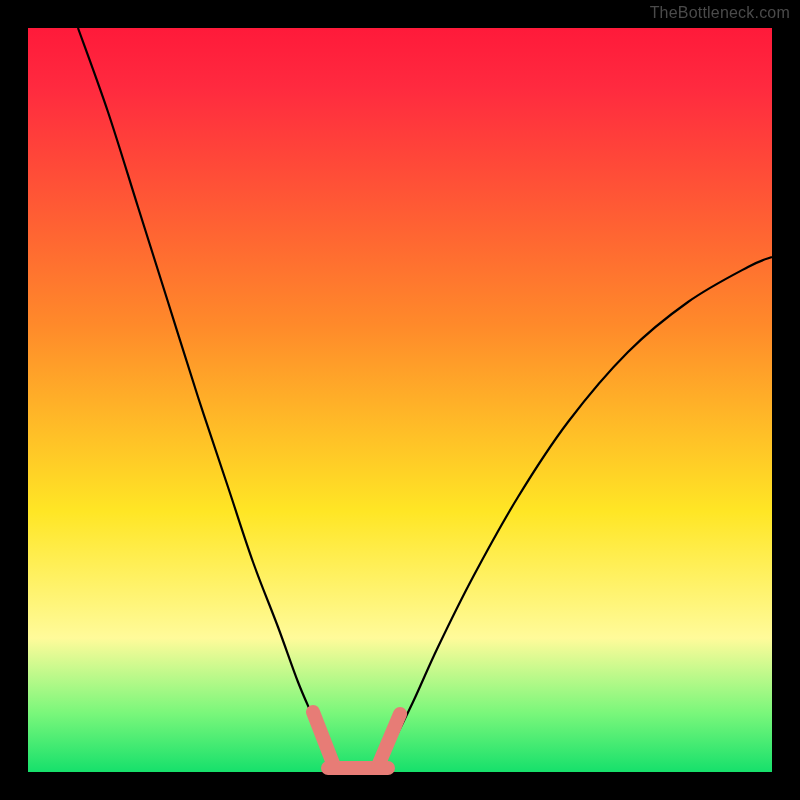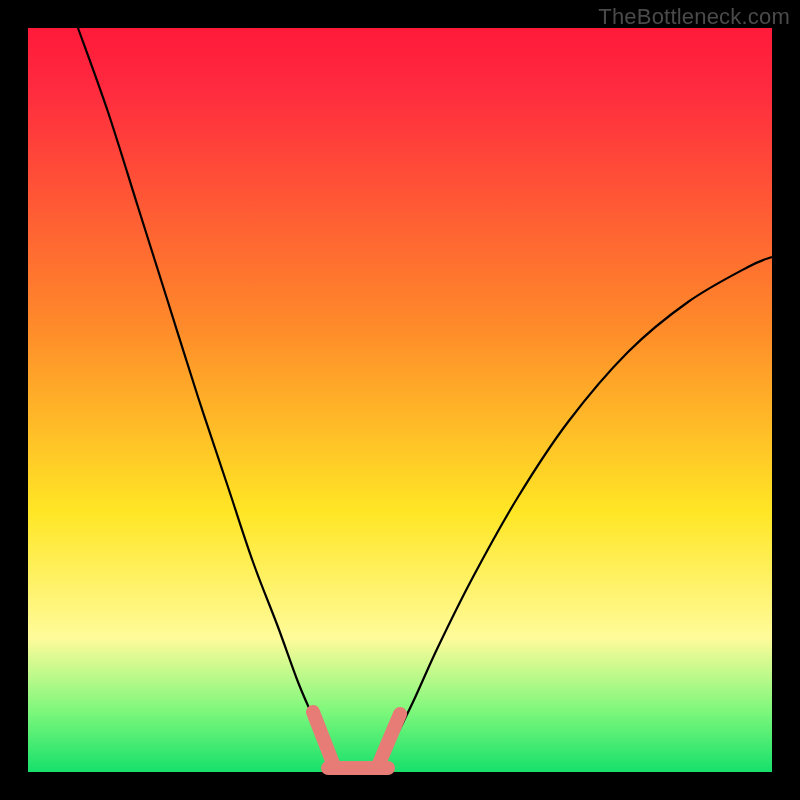--- a/index.html
+++ b/index.html
@@ -35,21 +35,21 @@
       var(--c-paleyellow) 82%,
       var(--c-lightgreen) 92%,
       var(--c-green) 100%
     );
   }
   .watermark {
     position: absolute;
     top: 4px;
     right: 10px;
     color: #4a4a4a;
-    font-size: 22px;
+    font-size: 16px;
     font-weight: 500;
     letter-spacing: 0.2px;
     user-select: none;
   }
   svg.curves {
     position: absolute;
     left: 28px;
     top: 28px;
     width: 744px;
     height: 744px;

